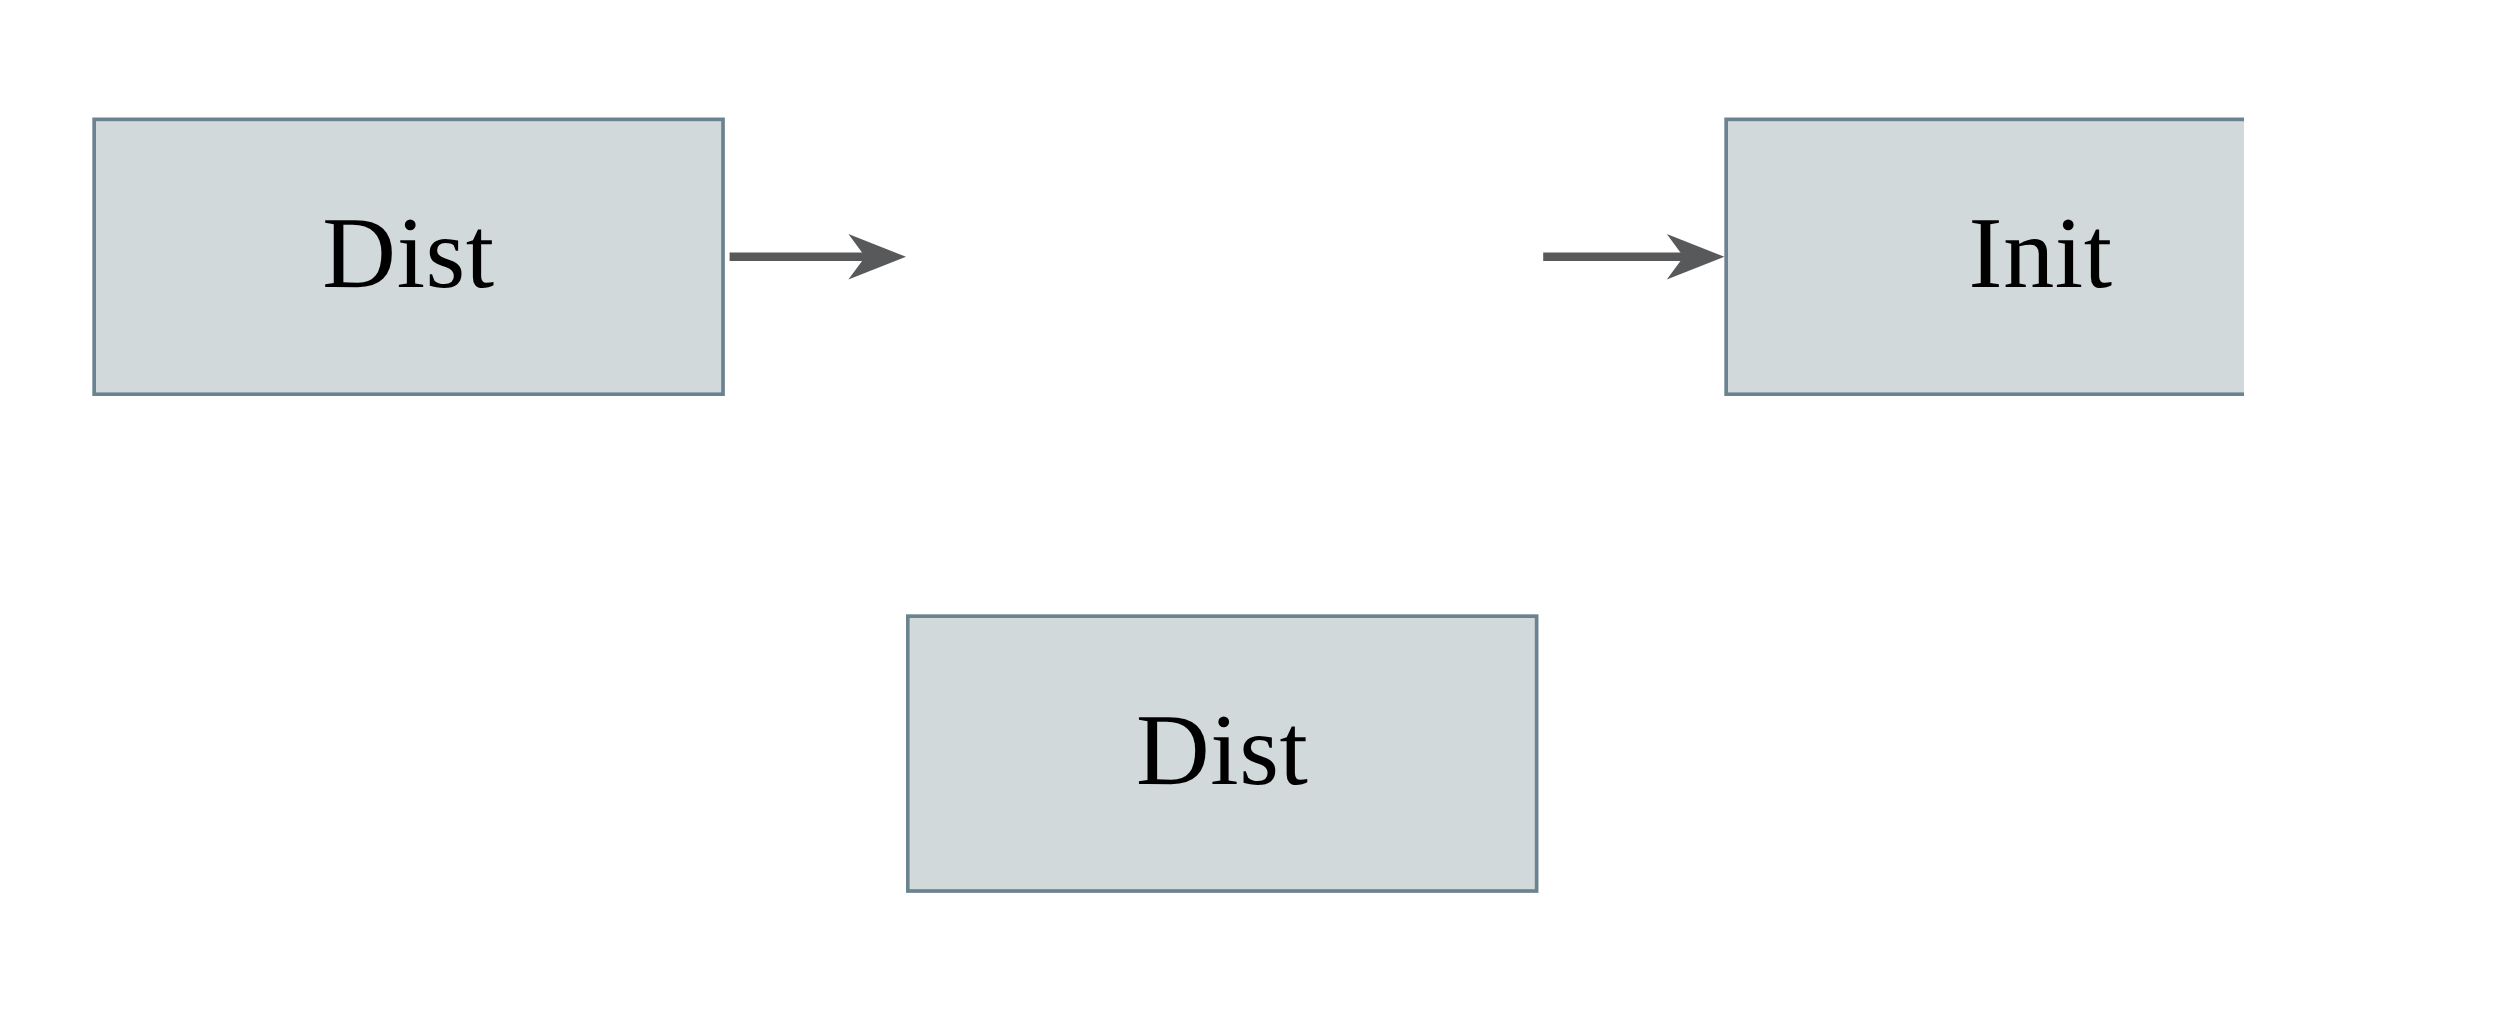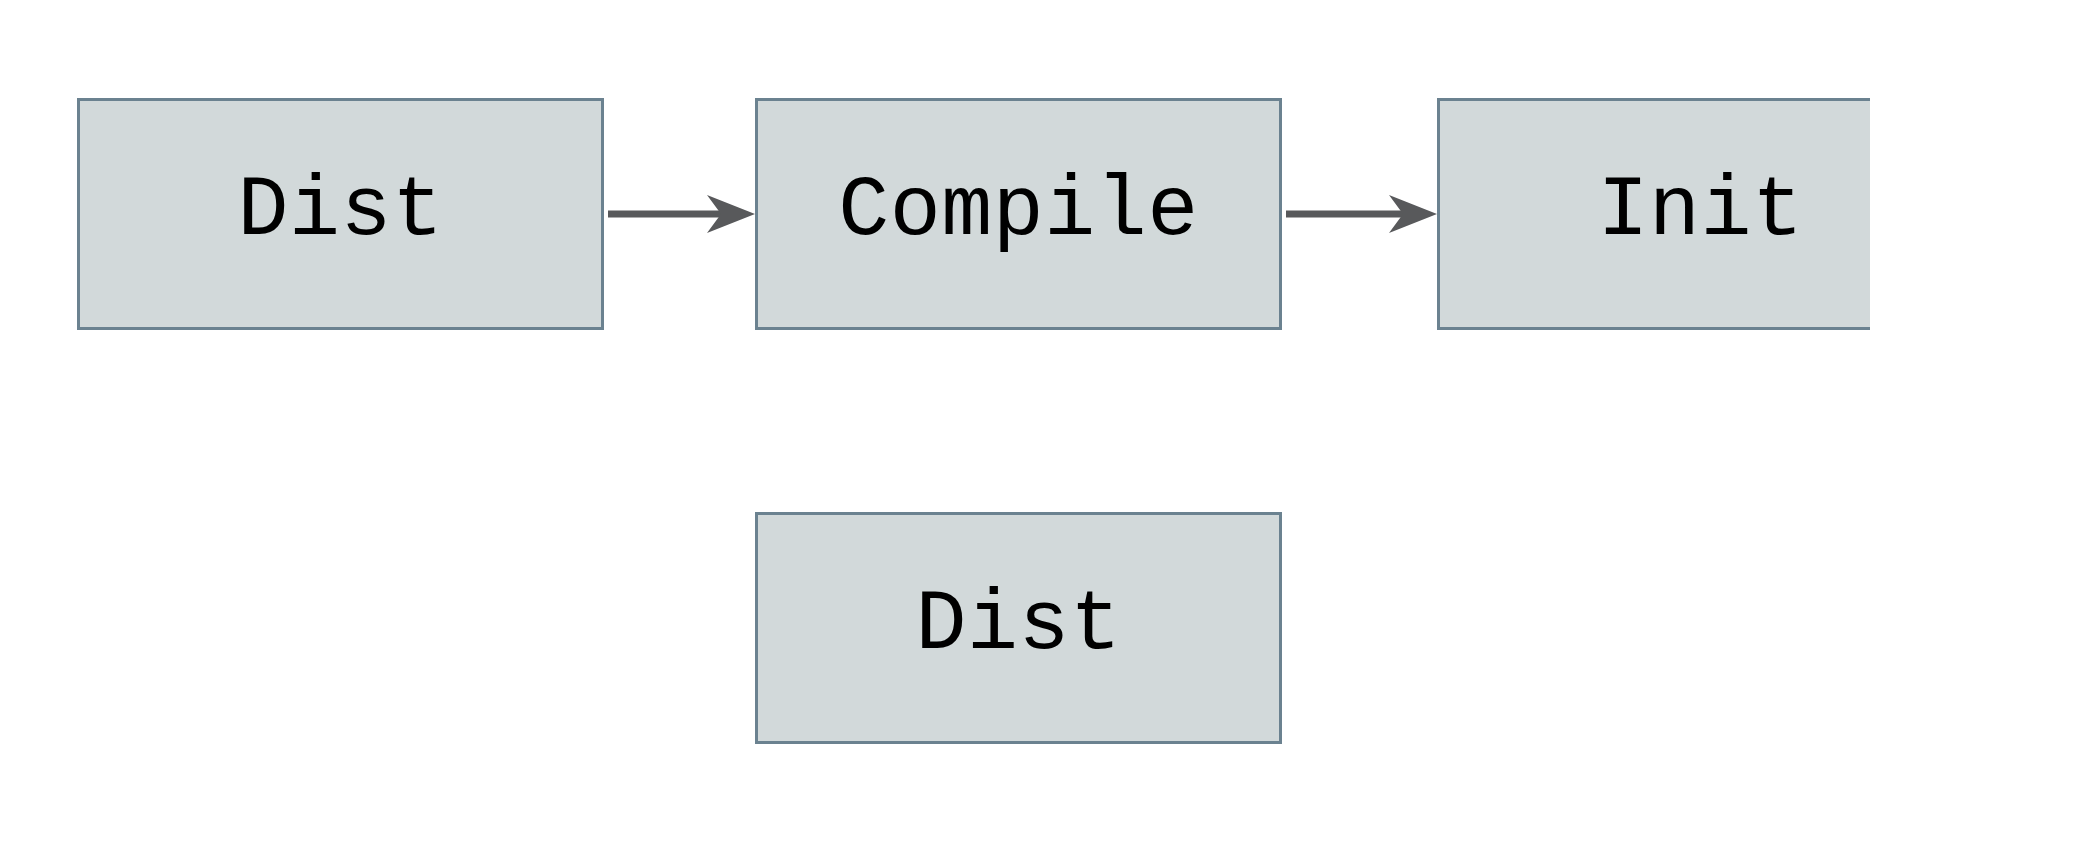--- a/index.html
+++ b/index.html
@@ -5,21 +5,21 @@
   html, body {
     margin: 0;
     padding: 0;
     background: #ffffff;
   }
   .canvas {
     position: relative;
     width: 1870px;
     height: 848px;
     background: var(--bg, #ffffff);
-    font-family: Liberation Mono, monospace;
+    font-family: Liberation Serif, serif;
     overflow: hidden;
   }
   .node {
     position: absolute;
     width: 527px;
     height: 232px;
     box-sizing: border-box;
     background: var(--node-fill, #d2d9da);
     border: 3px solid var(--node-border, #6b8290);
     display: flex;
@@ -68,23 +68,20 @@
     <g>
       <path class="edge-shaft" d="M1286 214 L1405 214"></path>
       <polygon class="edge-head" points="1437,214 1389,195 1403,214 1389,233"></polygon>
     </g>
   </svg>
 
   <div class="node node-dist">
     <span class="label">Dist</span>
   </div>
 
-  <div class="node node-compile">
-    <span class="label">Compile</span>
-  </div>
 
   <div class="node node-init">
     <span class="label">Init</span>
   </div>
 
   <div class="node node-clean">
     <span class="label">Dist</span>
   </div>
 
 </div>

